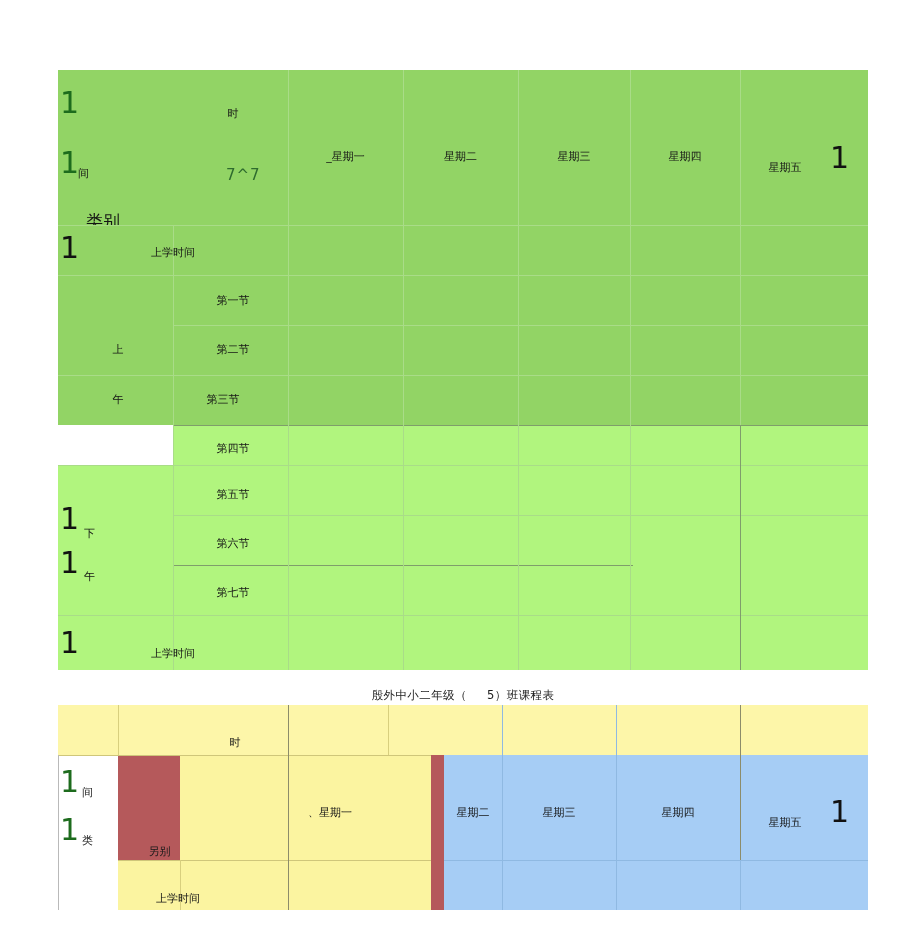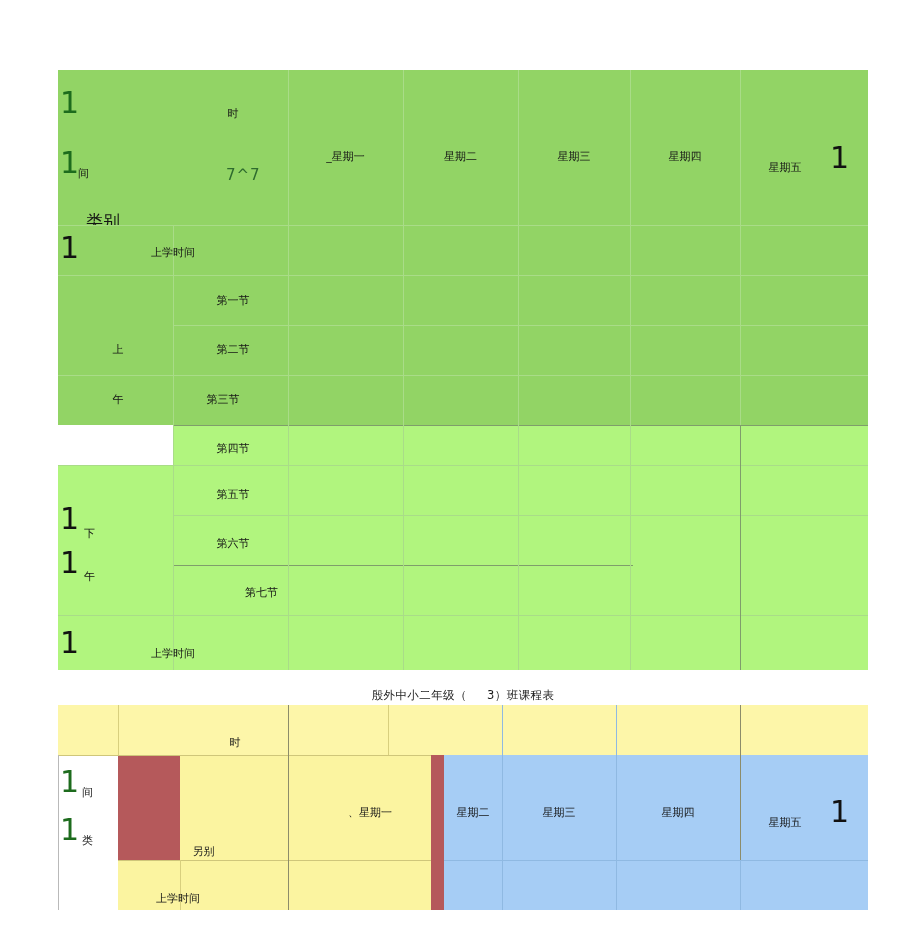--- a/index.html
+++ b/index.html
@@ -100,38 +100,38 @@
     <div class="lbl-day" style="left:572px;top:79px;width:110px;">星期四</div>
     <div class="lbl-day" style="left:682px;top:90px;width:90px;">星期五</div>
 
     <div class="lbl" style="left:55px;top:175px;width:120px;">上学时间</div>
     <div class="lbl" style="left:130px;top:223px;width:90px;">第一节</div>
     <div class="lbl" style="left:130px;top:272px;width:90px;">第二节</div>
     <div class="lbl" style="left:120px;top:322px;width:90px;">第三节</div>
     <div class="lbl" style="left:130px;top:371px;width:90px;">第四节</div>
     <div class="lbl" style="left:130px;top:417px;width:90px;">第五节</div>
     <div class="lbl" style="left:130px;top:466px;width:90px;">第六节</div>
-    <div class="lbl" style="left:130px;top:515px;width:90px;text-align:right;">第七节</div>
+    <div class="lbl" style="left:130px;top:515px;width:90px;">第七节</div>
     <div class="lbl" style="left:55px;top:576px;width:120px;">上学时间</div>
 
     <div class="lbl" style="left:30px;top:272px;width:60px;">上</div>
     <div class="lbl" style="left:30px;top:322px;width:60px;">午</div>
     <div class="art-small" style="left:26px;top:456px;">下</div>
     <div class="art-small" style="left:26px;top:499px;">午</div>
 
     <div class="art1 green" style="left:2px;top:18px;">1</div>
     <div class="art1 green" style="left:2px;top:78px;">1</div>
     <div class="art1" style="left:2px;top:163px;">1</div>
     <div class="art1" style="left:2px;top:434px;">1</div>
     <div class="art1" style="left:2px;top:478px;">1</div>
     <div class="art1" style="left:2px;top:558px;">1</div>
     <div class="art1" style="left:772px;top:73px;">1</div>
   </div>
 
-  <div class="title" style="left:58px;top:688px;width:810px;">殷外中小二年级（     3）班课程表</div>
+  <div class="title" style="left:58px;top:688px;width:810px;">殷外中小二年级（     5）班课程表</div>
 
   <div id="t2">
 
     <div class="abs y-band" style="left:0;top:0;width:810px;height:50px;"></div>
 
     <div class="abs white" style="left:0;top:50px;width:60px;height:155px;"></div>
 
     <div class="abs y-cell" style="left:60px;top:50px;width:313px;height:155px;"></div>
 
     <div class="abs red" style="left:373px;top:50px;width:13px;height:155px;"></div>
@@ -150,23 +150,23 @@
     <div class="vline-gy" style="left:230px;top:0;height:205px;"></div>
     <div class="vline-y" style="left:330px;top:0;height:50px;"></div>
     <div class="vline-b" style="left:444px;top:0;height:205px;"></div>
     <div class="vline-b" style="left:558px;top:0;height:205px;"></div>
     <div class="vline-gy" style="left:682px;top:0;height:155px;"></div>
     <div class="vline-b" style="left:682px;top:155px;height:50px;"></div>
 
     <div class="lbl" style="left:122px;top:30px;width:110px;">时</div>
     <div class="art-small" style="left:24px;top:80px;">间</div>
     <div class="art-small" style="left:24px;top:128px;">类</div>
-    <div class="lbl" style="left:60px;top:139px;width:83px;color:#1a1a1a;padding-left:44px;">另别</div>
+    <div class="lbl" style="left:60px;top:139px;width:83px;color:#1a1a1a;">另别</div>
 
-    <div class="lbl-day" style="left:230px;top:100px;width:100px;text-align:right;padding-left:4px;"><span>、</span><span>星期一</span></div>
+    <div class="lbl-day" style="left:230px;top:100px;width:100px;text-align:left;padding-left:20px;"><span>、</span><span>星期一</span></div>
     <div class="lbl-day" style="left:386px;top:100px;width:58px;">星期二</div>
     <div class="lbl-day" style="left:444px;top:100px;width:114px;">星期三</div>
     <div class="lbl-day" style="left:558px;top:100px;width:124px;">星期四</div>
     <div class="lbl-day" style="left:682px;top:110px;width:90px;">星期五</div>
 
     <div class="lbl" style="left:60px;top:186px;width:120px;">上学时间</div>
 
     <div class="art1 green" style="left:2px;top:62px;">1</div>
     <div class="art1 green" style="left:2px;top:110px;">1</div>
     <div class="art1" style="left:772px;top:92px;">1</div>

